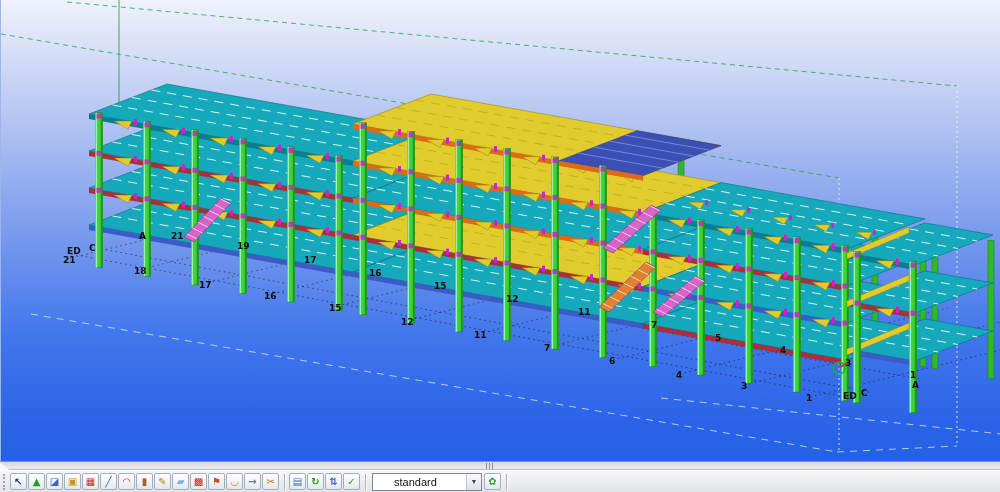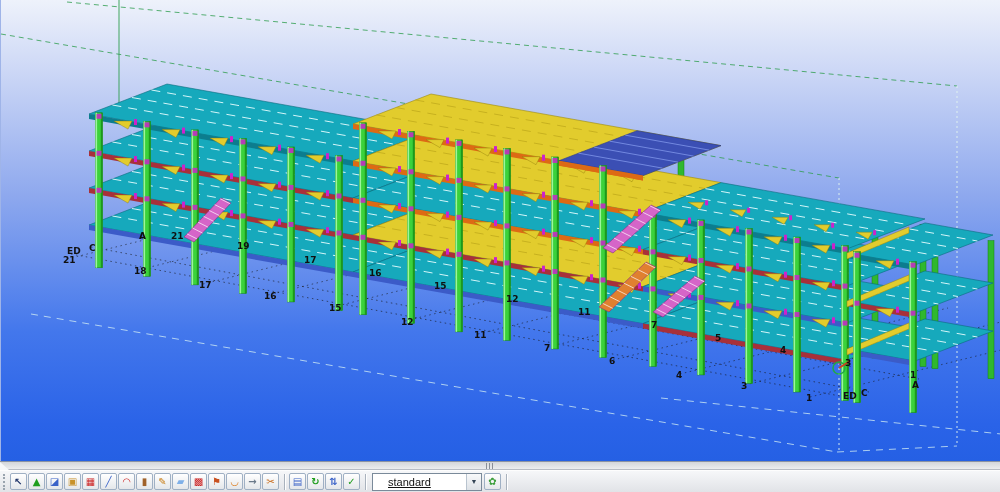--- a/index.html
+++ b/index.html
@@ -14,21 +14,21 @@
   .grip{position:absolute;left:486px;top:1px;display:flex;gap:2px;}
   .grip i{width:1px;height:6px;background:#8a8f98;display:block;}
   .toolbar{display:flex;align-items:center;height:22px;background:linear-gradient(#f6f7f9,#e1e3e7);padding:2px 2px;border-top:1px solid #fdfdfd;}
   .handle{width:4px;height:16px;border-left:2px dotted #9aa4ae;margin:0 3px 0 1px;}
   .tgroup{display:flex;align-items:center;}
   .tbtn{width:17px;height:17px;padding:0;margin:0 1px 0 0;background:linear-gradient(#ffffff,#e4e7ea);
     border:1px solid #9fb0c4;border-radius:2px;display:flex;align-items:center;justify-content:center;cursor:pointer;}
   .tbtn span{font:bold 10px/15px "DejaVu Sans",sans-serif;}
   .sep{width:1px;height:16px;background:#a9b2bd;box-shadow:1px 0 0 #ffffff;margin:0 4px;}
   .combo{display:flex;align-items:center;height:18px;width:110px;background:#ffffff;border:1px solid #7a8a9a;margin:0 2px;cursor:pointer;}
-  .combo .val{flex:1;font:11px "Liberation Sans",sans-serif;color:#111;padding-left:15px;white-space:nowrap;overflow:hidden;text-decoration:underline;}
+  .combo .val{flex:1;font:11px "Liberation Sans",sans-serif;color:#111;padding-left:21px;white-space:nowrap;overflow:hidden;}
   .caret{width:15px;height:16px;background:linear-gradient(#f8f9fb,#dde1e6);border-left:1px solid #b9c4cf;
     display:flex;align-items:center;justify-content:center;font-size:7px;color:#334455;}
   .fill{flex:1;}
 </style>
 </head>
 <body>
 
 <div class="screen">
 
   <div class="viewport">

